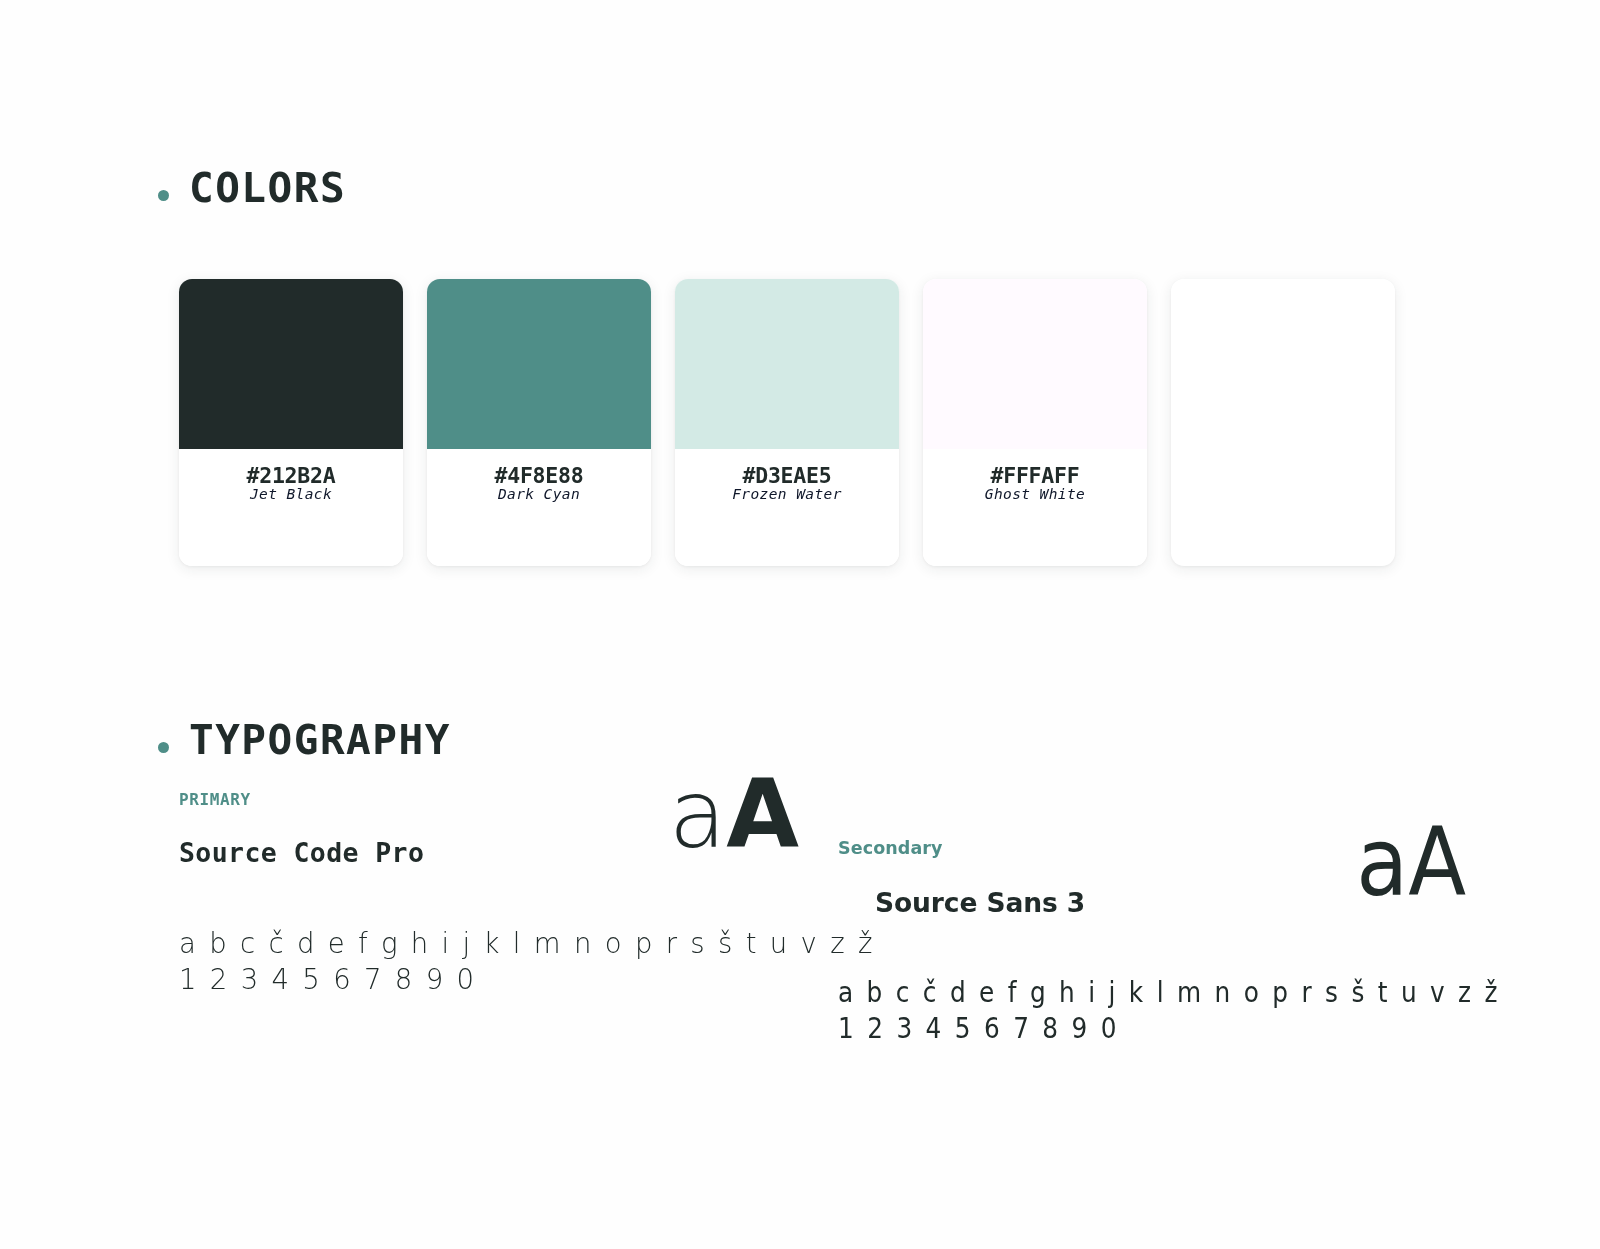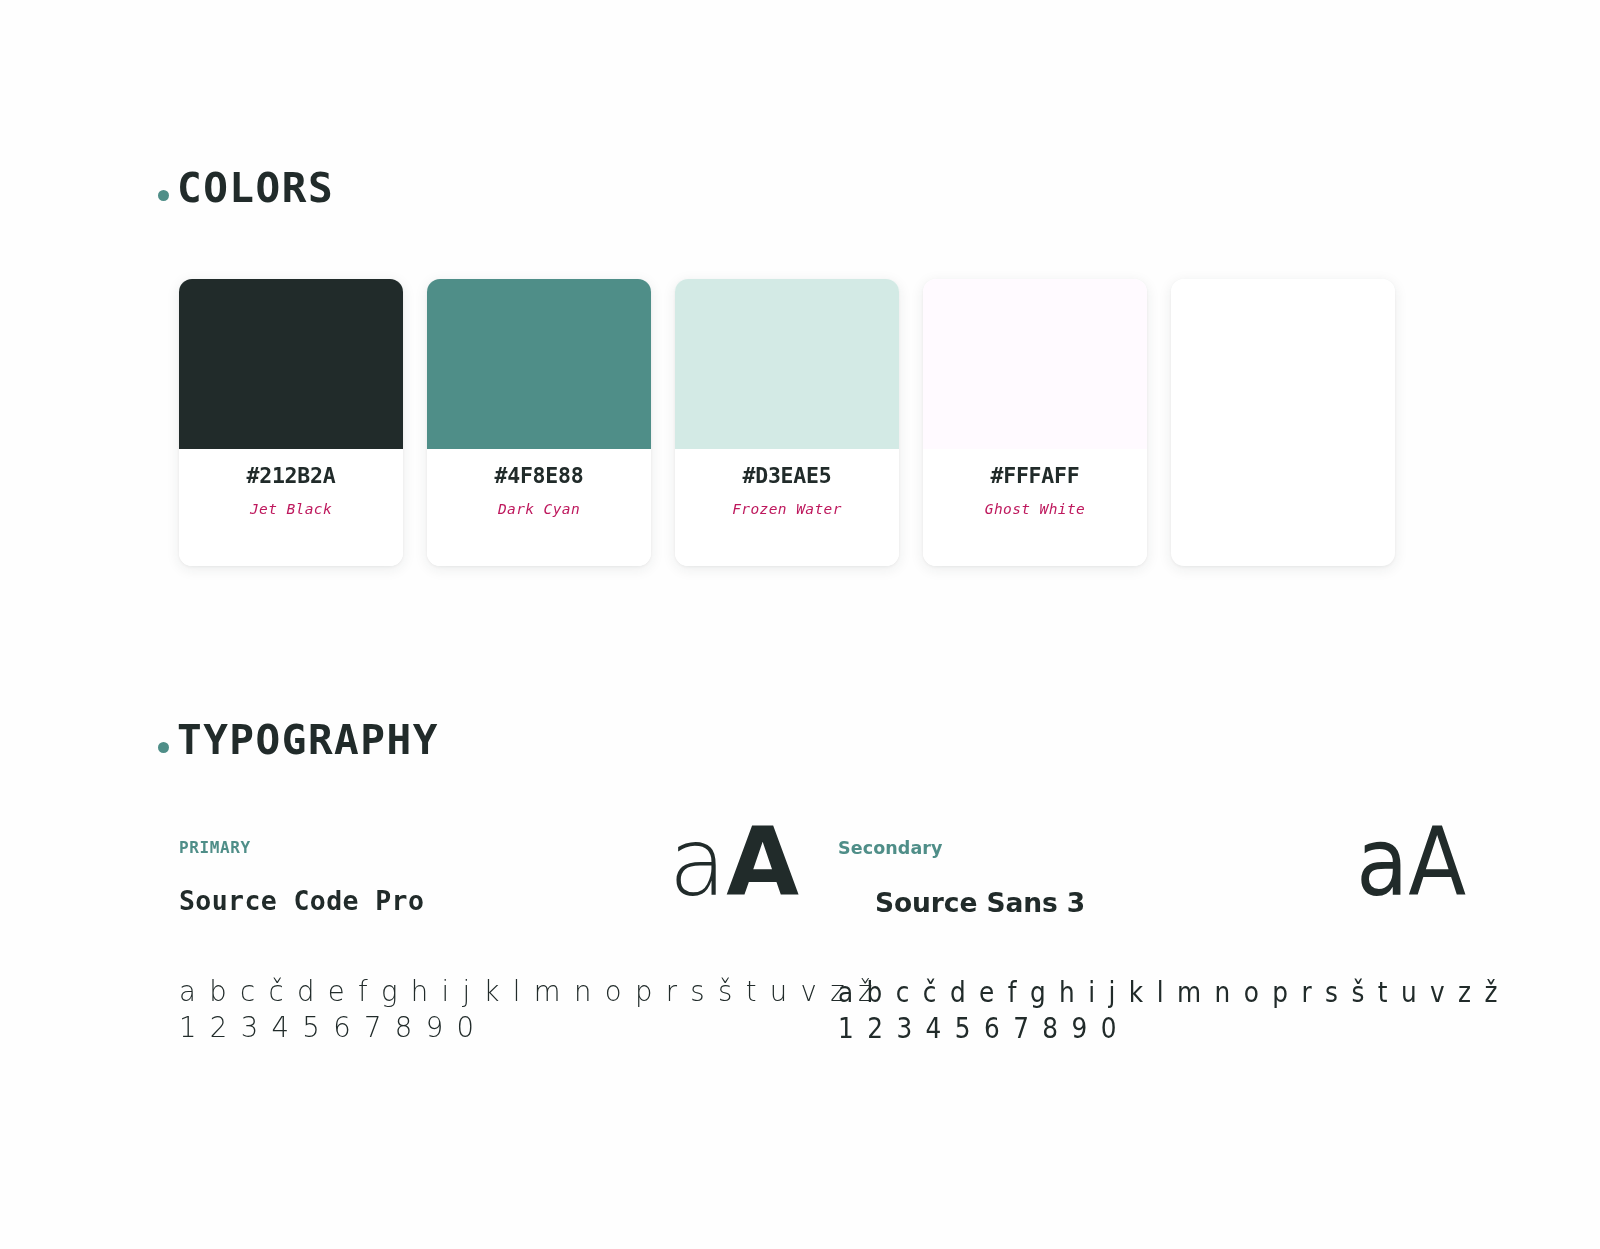--- a/index.html
+++ b/index.html
@@ -20,21 +20,21 @@
     position:relative;
     width:1600px;
     height:1249px;
   }
 
   
   .section-head {
     position:absolute;
     display:flex;
     align-items:center;
-    gap:8px;
+    gap:20px;
   }
   .head-bullet {
     width:11px; height:11px;
     border-radius:50%;
     background:#4f8e88;
     flex:0 0 auto;
     position:relative;
     top:7px;
   }
   .head-title {
@@ -83,32 +83,31 @@
   }
   .swatch-hex {
     font-family:"DejaVu Sans Mono", monospace;
     font-weight:bold;
     font-size:21.5px;
     color:#212b2a;
     letter-spacing:-0.2px;
     line-height:1;
   }
   .swatch-name {
-    margin-top:15px;
     font-family:"DejaVu Sans Mono", monospace;
     font-style:italic;
     font-size:14.5px;
-    color:#be185d;
+    color:#0f172a;
     letter-spacing:0.4px;
     line-height:1;
   }
 
   
   .type-block { position:absolute; }
-  #type-primary   { left:179px; top:840px; width:620px; }
+  #type-primary   { left:179px; top:792px; width:620px; }
   #type-secondary { left:838px; top:840px; width:620px; }
 
   .type-row {
     position:relative;
     display:flex;
     align-items:flex-start;
     justify-content:space-between;
   }
   .type-left { position:relative; z-index:2; }
 

